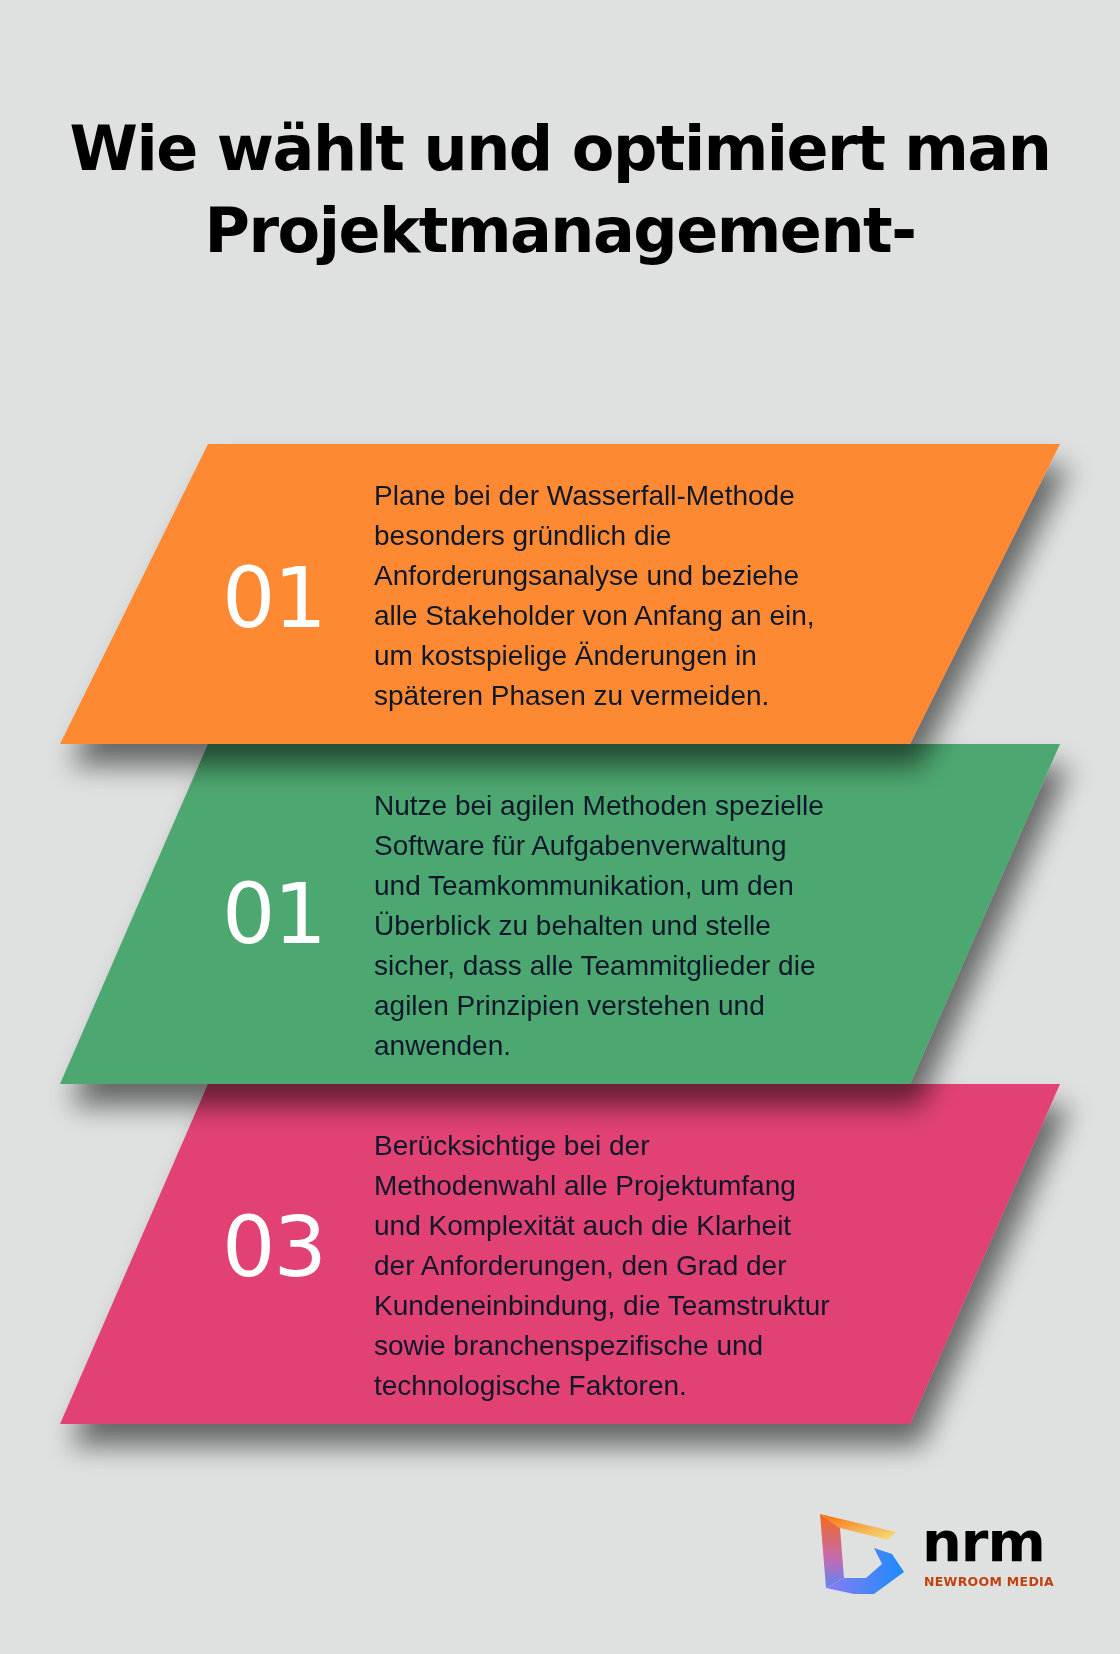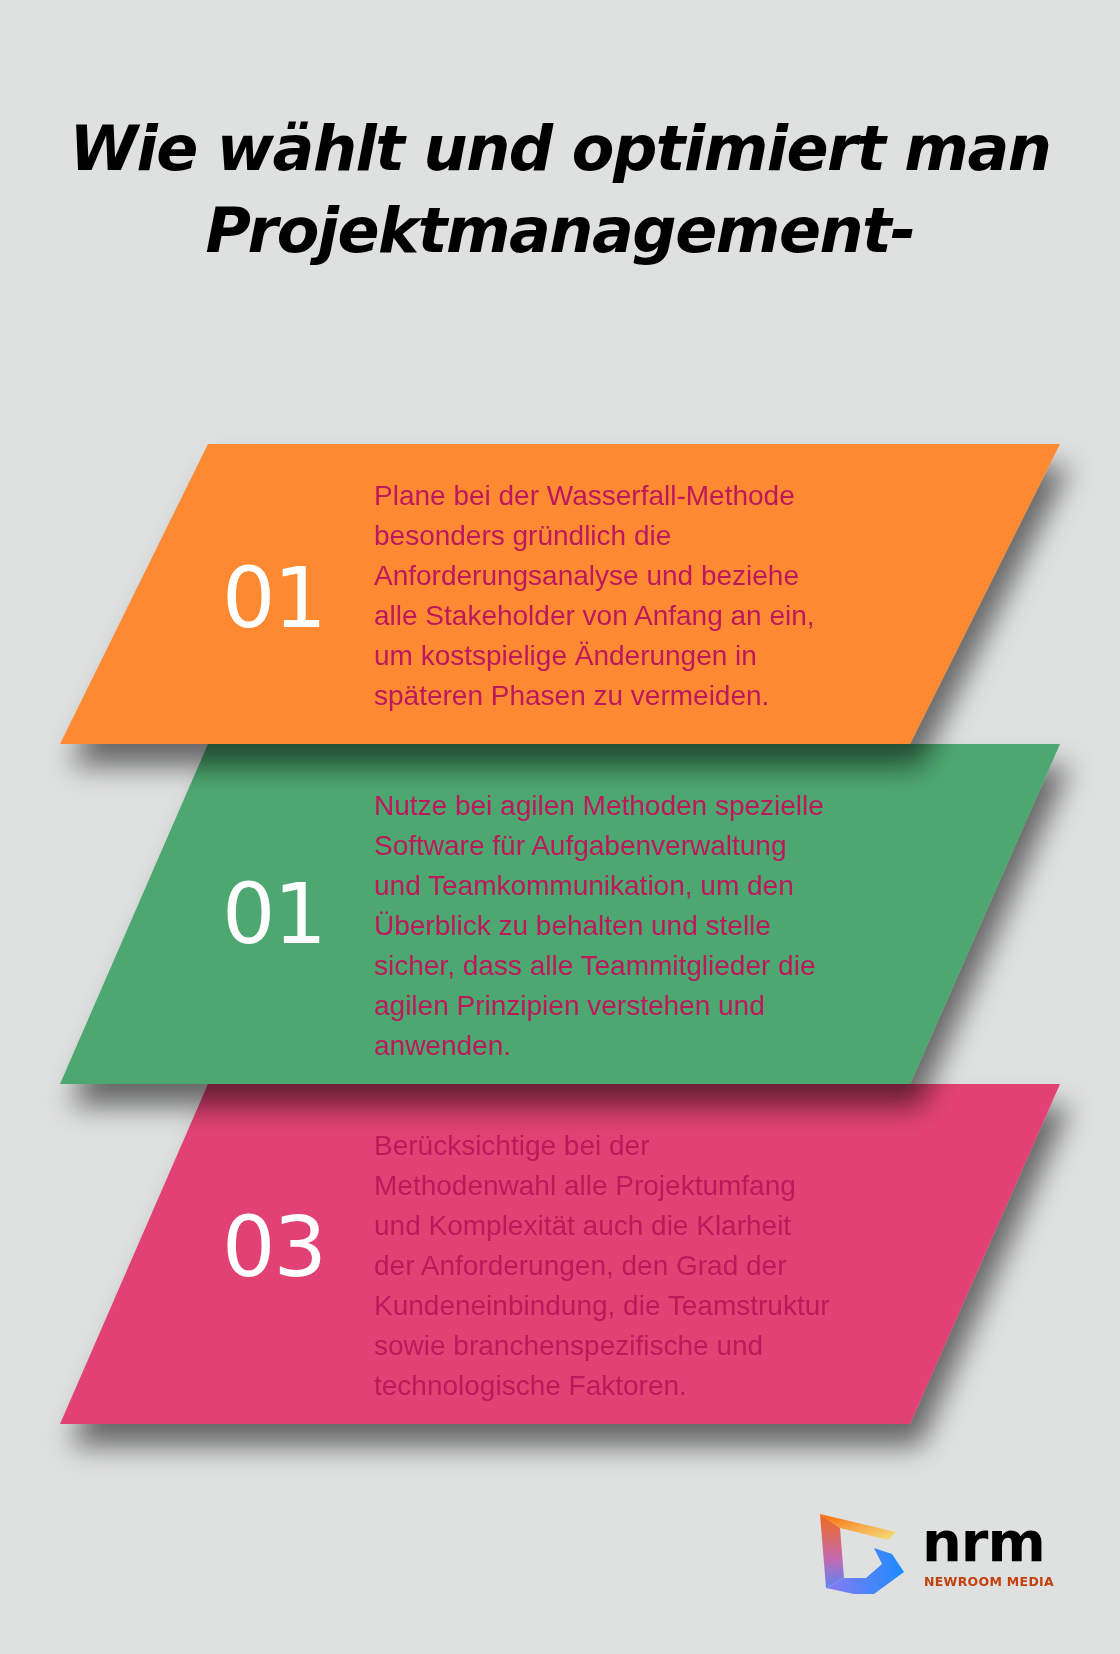--- a/index.html
+++ b/index.html
@@ -3,31 +3,31 @@
 <meta charset="utf-8">
 <style>
   html, body { margin:0; padding:0; }
   body {
     width:1120px; height:1654px; background:#dfe1e0; position:relative; overflow:hidden;
     font-family:"Liberation Sans", "DejaVu Sans", sans-serif;
   }
   .title {
     position:absolute; left:40px; top:108px; width:1040px; text-align:center;
     font-family:"DejaVu Sans", sans-serif; font-weight:bold; font-size:62px; line-height:82px;
-    color:#000; letter-spacing:-1.5px; margin:0;font-style:italic;
+    color:#000; letter-spacing:-1.5px; margin:0;
   }
   .band { position:absolute; left:0; width:1120px; }
   .band svg.shape { position:absolute; left:0; top:0; overflow:visible; }
   .num {
     position:absolute; left:222px; font-family:"DejaVu Sans", sans-serif; font-weight:200;
     font-size:84px; color:#fff; line-height:1; letter-spacing:-2px;
     -webkit-text-stroke:0; font-weight:normal;
   }
   .txt {
-    position:absolute; left:374px; width:560px; color:#be185d;
+    position:absolute; left:374px; width:560px; color:#0f172a;
     font-family:"Liberation Sans", sans-serif; font-size:28px; line-height:40px;
     white-space:pre-line;
   }
   .logo { position:absolute; left:818px; top:1512px; width:250px; height:80px; }
   .logo-mark { position:absolute; left:0; top:0; }
   .logo-word {
     position:absolute; left:104px; top:4px; font-family:"DejaVu Sans", sans-serif; font-weight:bold;
     font-size:56px; line-height:52px; color:#000000; letter-spacing:-1px;
   }
   .logo-sub {

